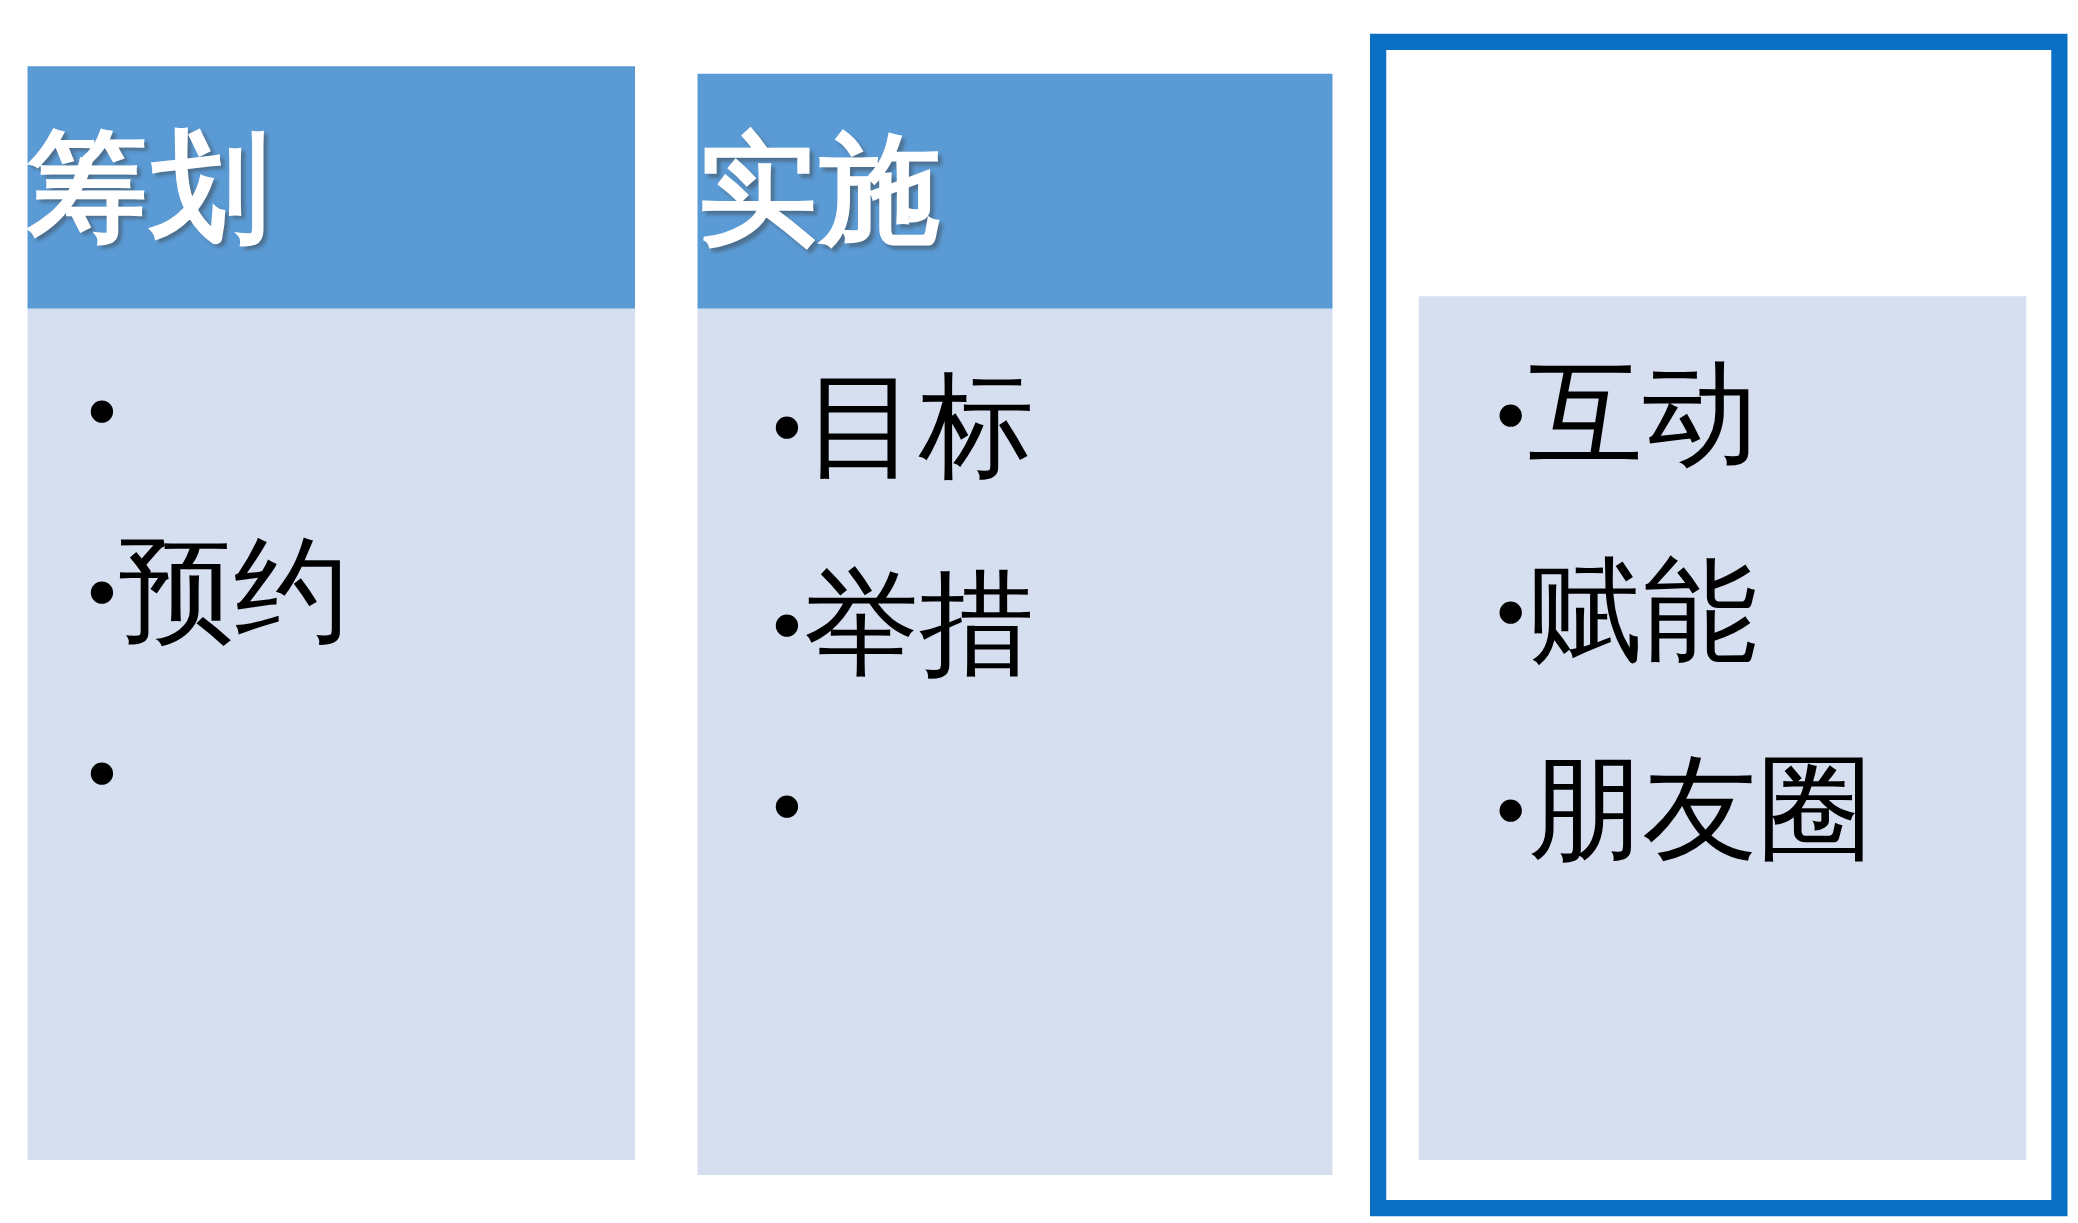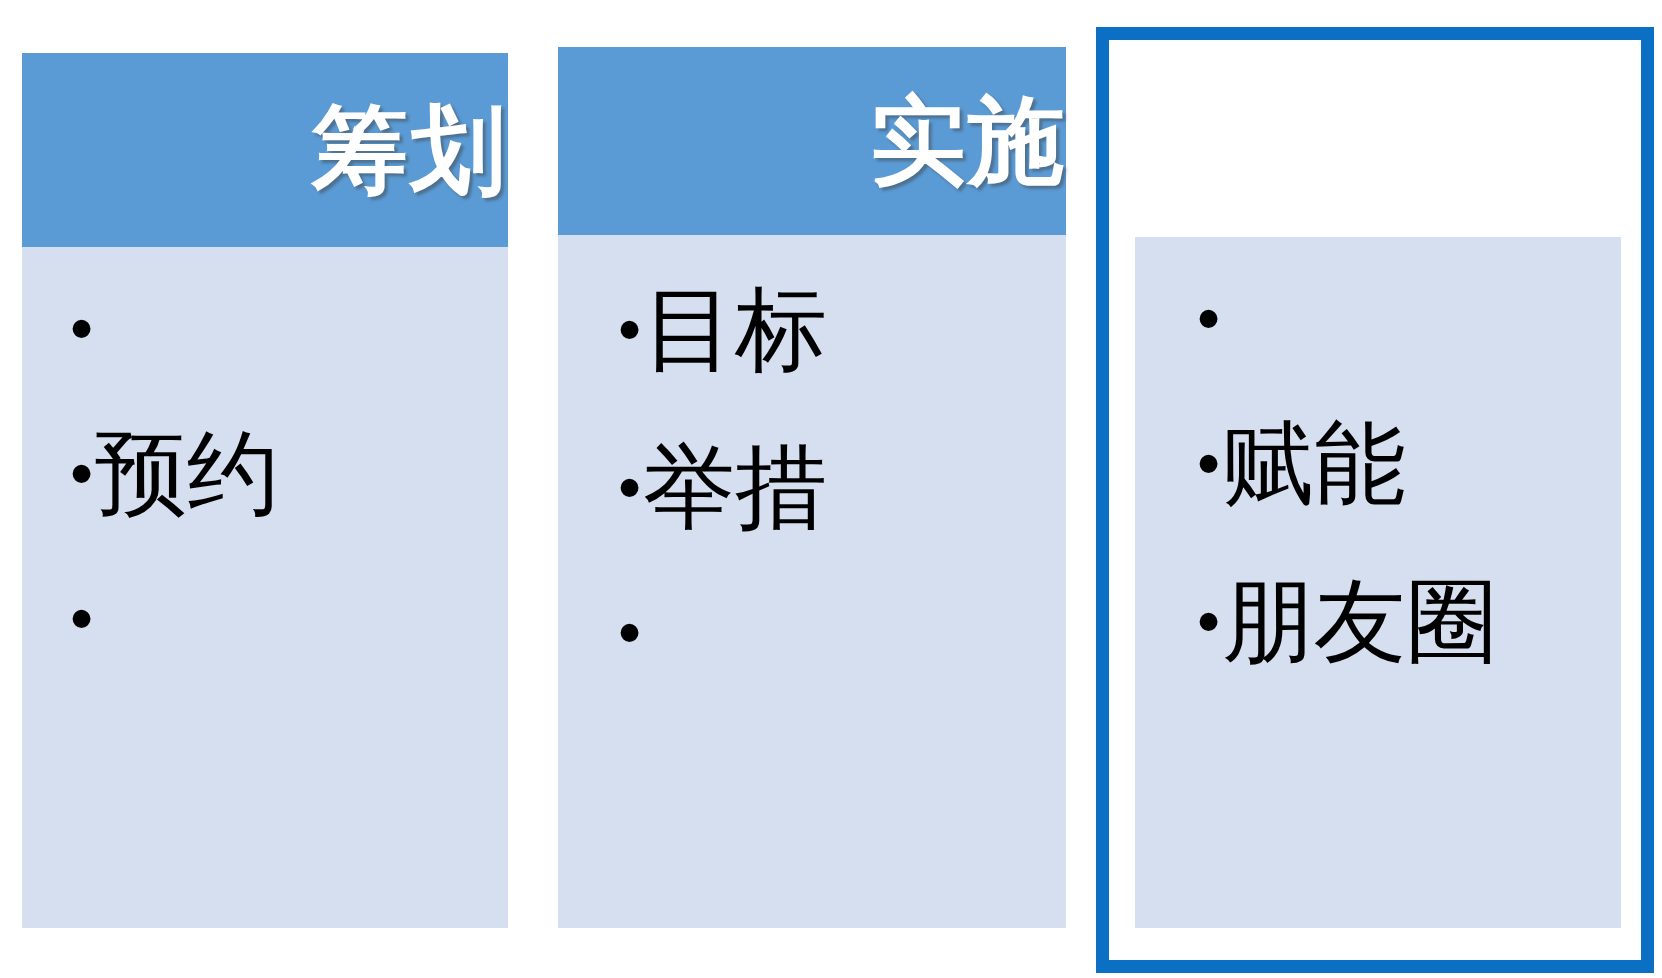--- a/index.html
+++ b/index.html
@@ -24,21 +24,21 @@
     position: absolute;
     box-sizing: border-box;
   }
   .col-header {
     position: absolute;
     left: 0;
     top: 0;
     width: 100%;
     display: flex;
     align-items: center;
-    justify-content: flex-end;
+    justify-content: flex-start;
     color: #ffffff;
     font-weight: bold;
     font-size: 96px;
     line-height: 1;
     letter-spacing: 2px;
     text-shadow: 3px 3px 3px rgba(60,60,60,0.45);
     user-select: none;
   }
   .col-body {
     position: absolute;
@@ -65,21 +65,21 @@
   }
   .bullet-text {
     flex: 0 0 auto;
   }
 
   
   #col-1 { left: 22px;   top: 53px;  width: 486px; height: 875px; }
   #col-1 .col-header { height: 194px; }
   #col-1 .col-body   { top: 194px; height: 681px; }
 
-  #col-2 { left: 558px;  top: 47px;  width: 508px; height: 777px; }
+  #col-2 { left: 558px;  top: 59px;  width: 508px; height: 777px; }
   #col-2 .col-header { height: 188px; }
   #col-2 .col-body   { top: 188px; height: 693px; }
 
   #col-3 { left: 1135px; top: 55px;  width: 486px; height: 873px; }
   #col-3 .col-header { height: 182px; }
   #col-3 .col-body   { top: 182px; height: 691px; }
 
   
   #col-1 .bullet-row { padding-left: 48px; }
   #col-1 .bullet-row + .bullet-row { margin-top: 66px; }
@@ -143,20 +143,21 @@
       <div class="bullet-row">
         <span class="bullet-dot">•</span>
       </div>
     </div>
   </div>
 
   <div class="column" id="col-3">
     <div class="col-body" style="background:#D6DFEF;">
       <div class="bullet-row">
         <span class="bullet-dot">•</span>
+        <span class="bullet-text">互动</span>
       </div>
       <div class="bullet-row">
         <span class="bullet-dot">•</span>
         <span class="bullet-text">赋能</span>
       </div>
       <div class="bullet-row">
         <span class="bullet-dot">•</span>
         <span class="bullet-text">朋友圈</span>
       </div>
     </div>

